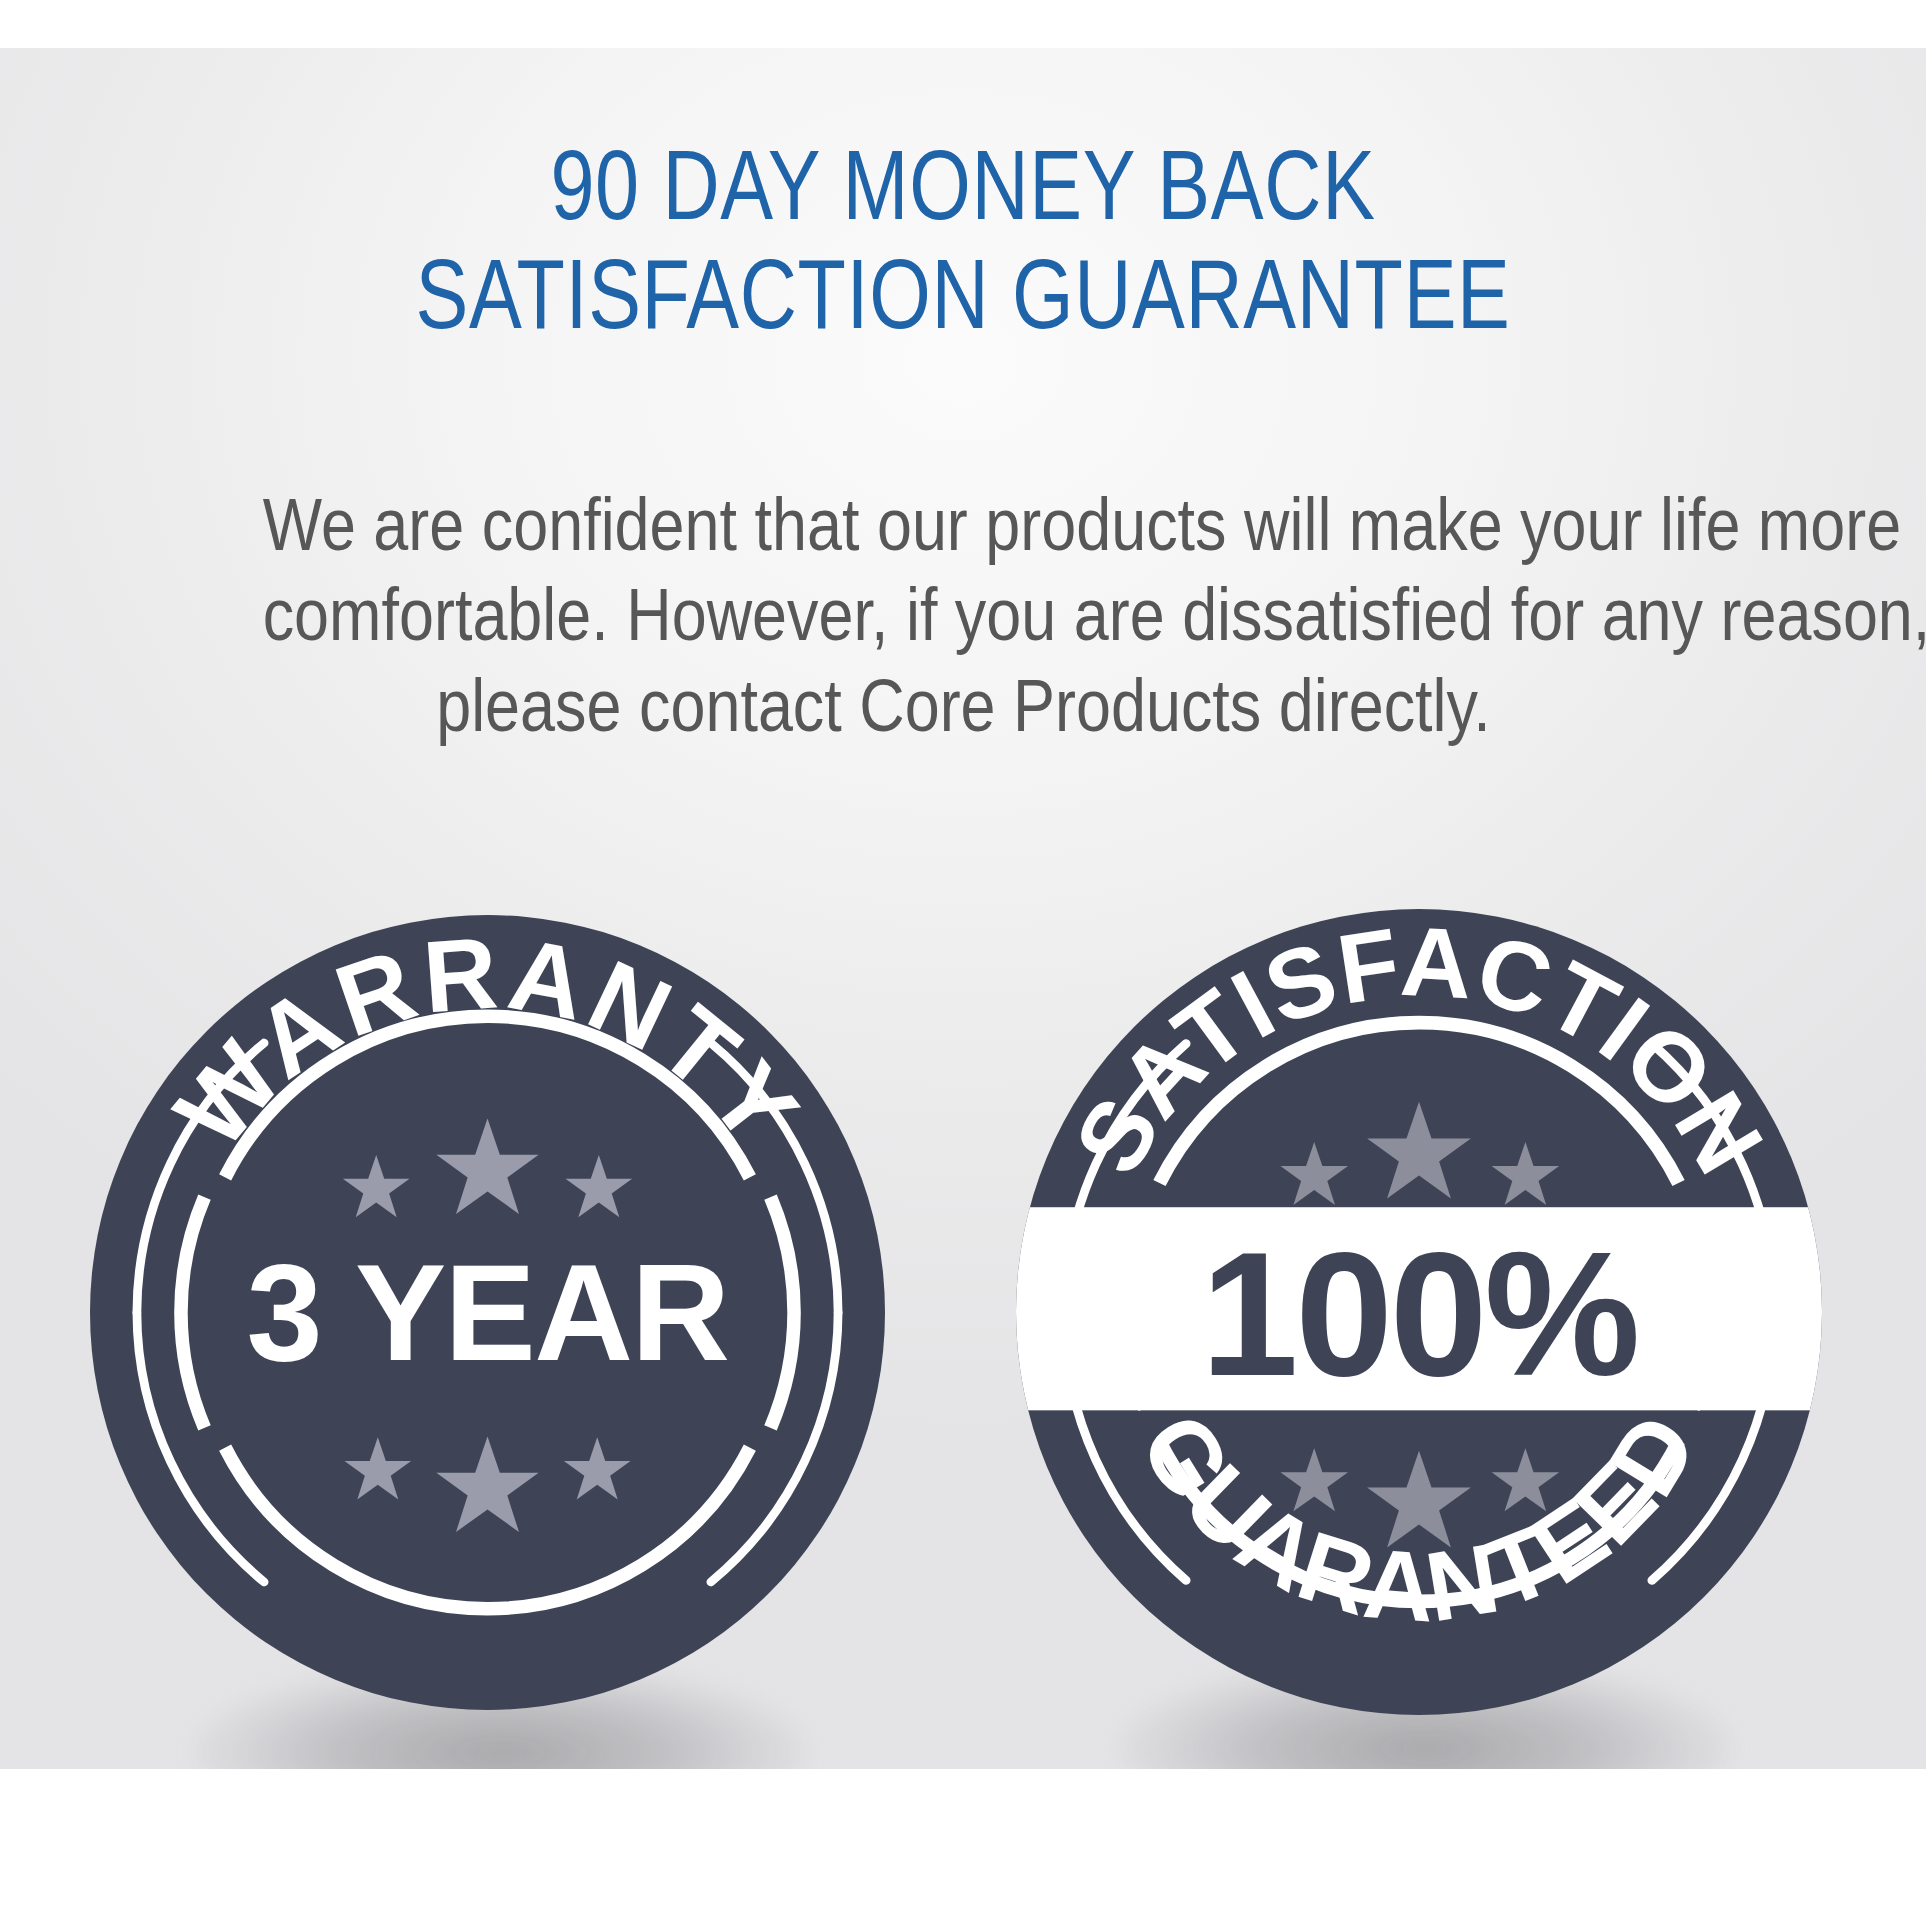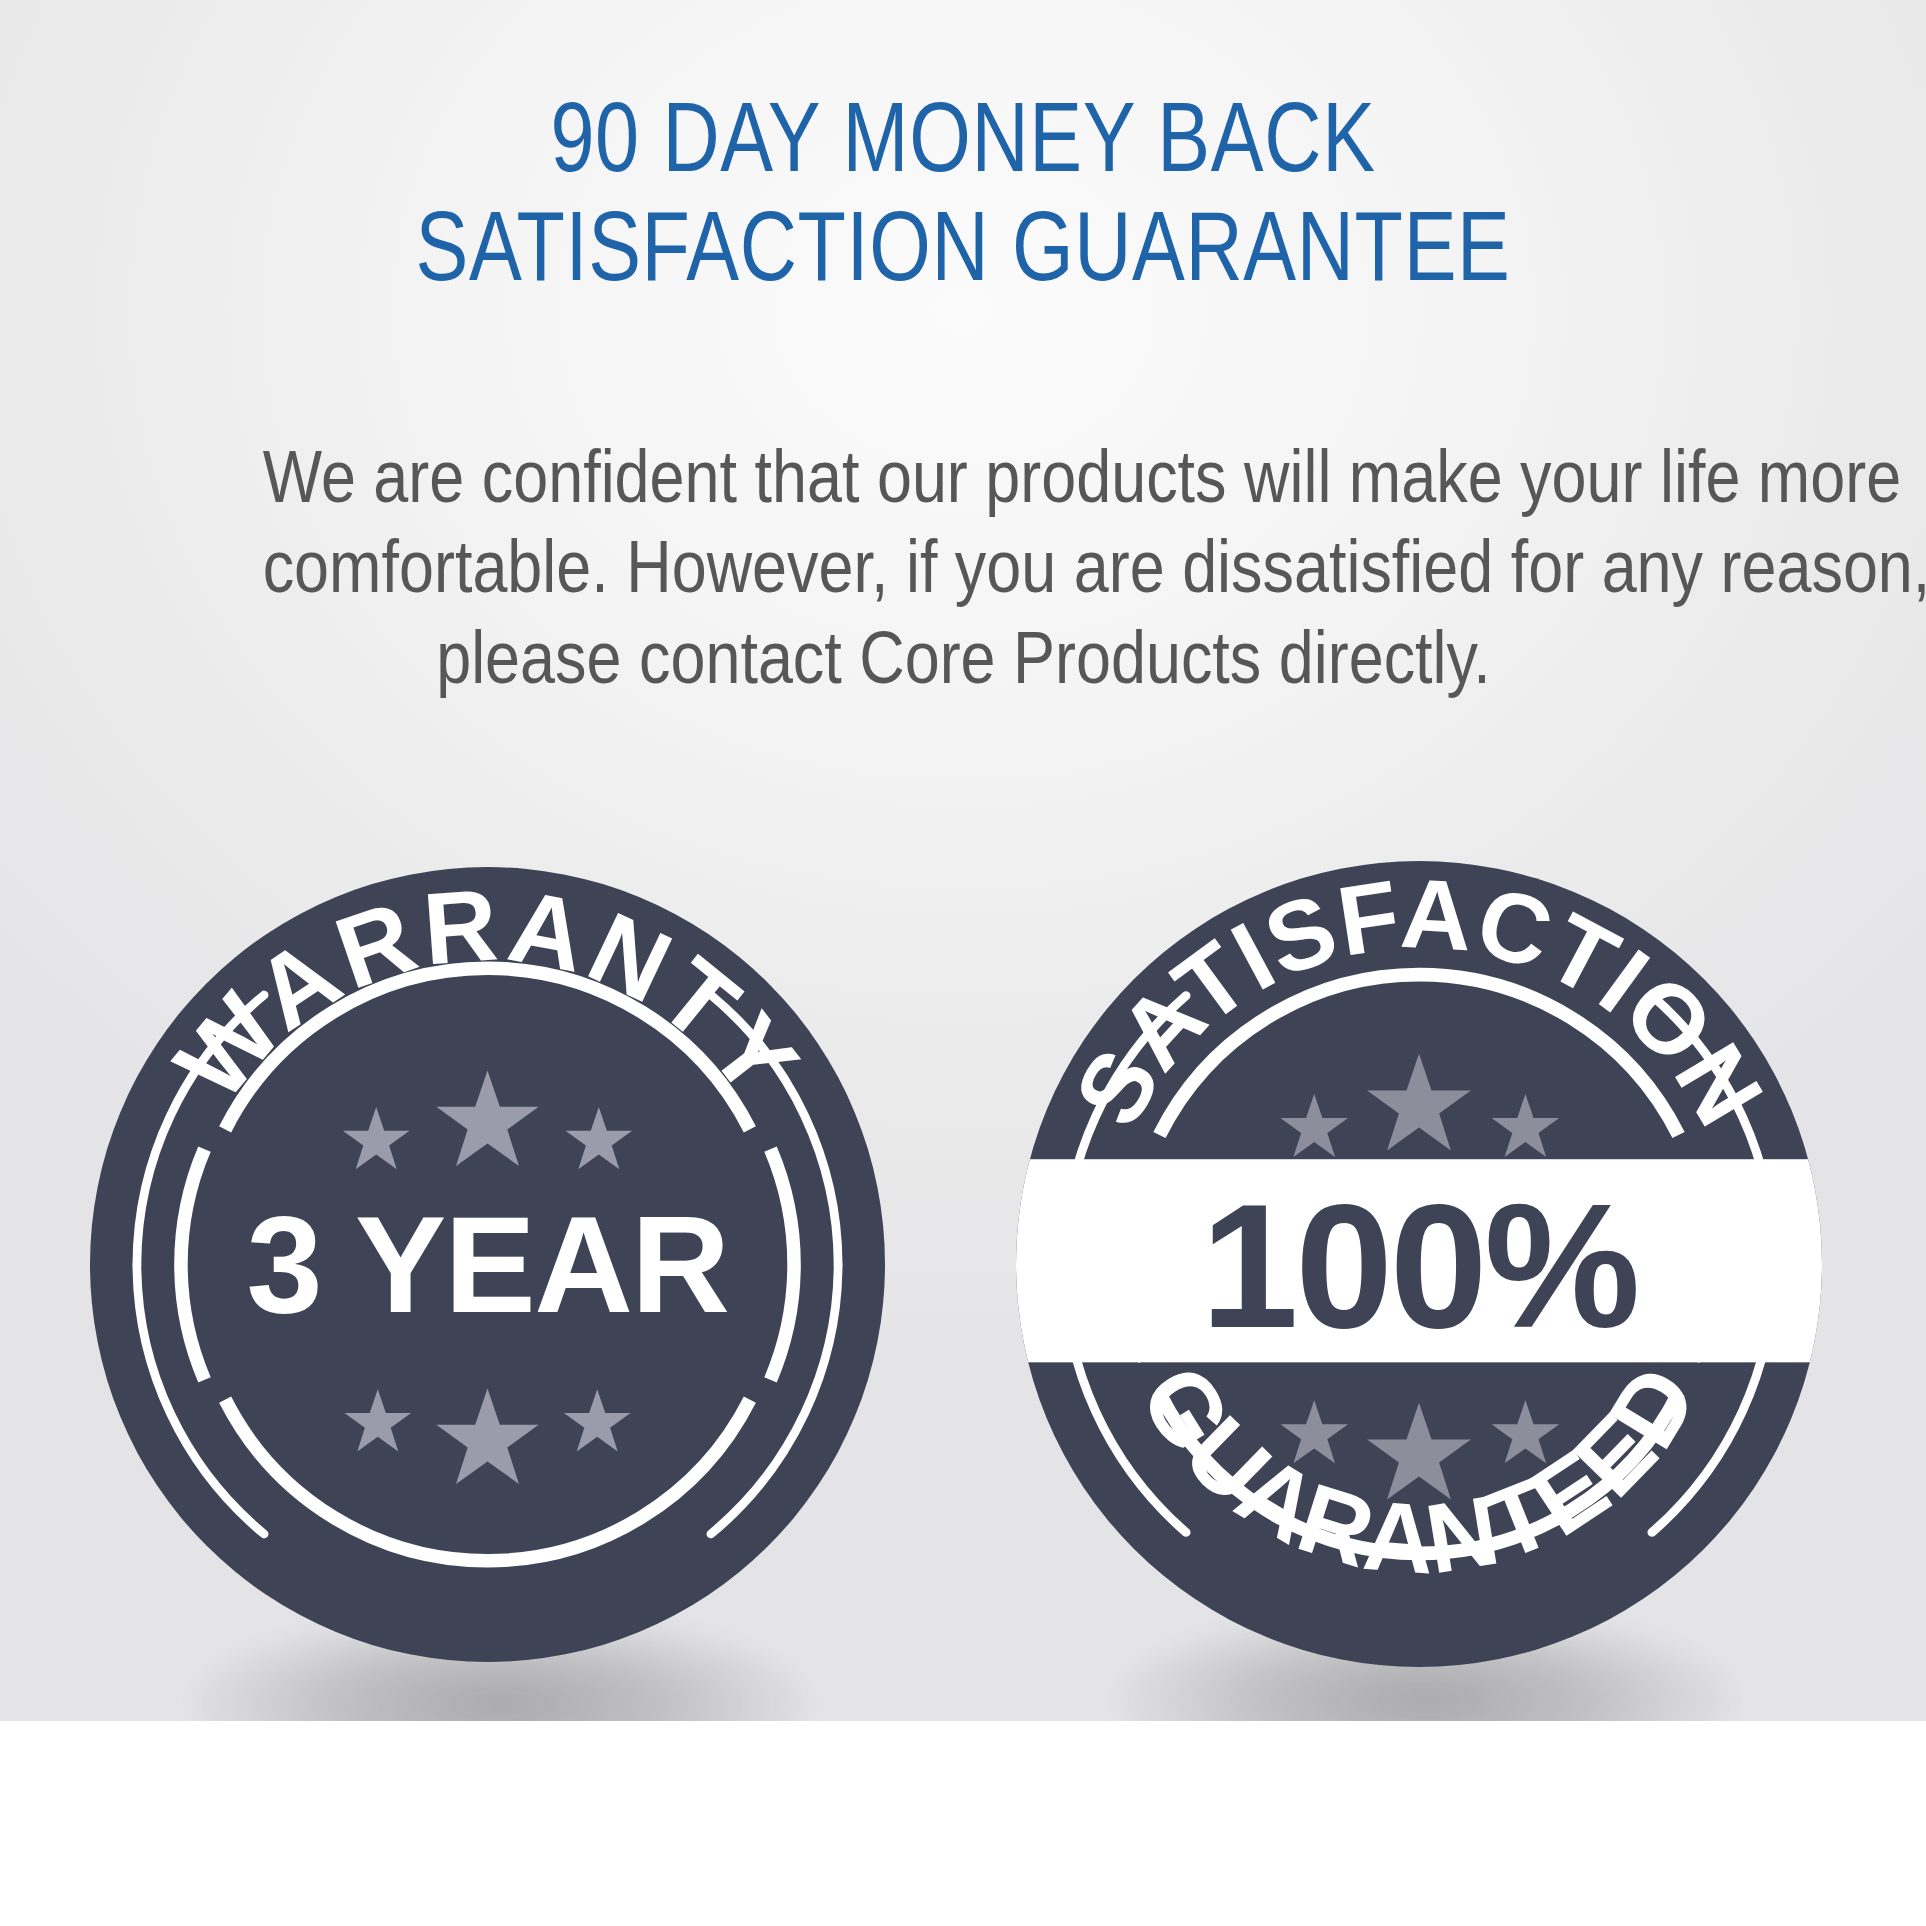--- a/index.html
+++ b/index.html
@@ -10,20 +10,21 @@
     background:#ffffff;
     overflow:hidden;
   }
   #page{
     position:relative;
     width:1926px;height:1721px;
     background:
       radial-gradient(ellipse 1310px 1079px at 50% 18%, #fbfbfb 0%, #f4f4f5 38%, #ebebec 68%, #e4e4e6 100%),
       linear-gradient(160deg,#fafafa 0%,#eeeeef 45%,#e6e6e8 75%,#e2e2e5 100%);
     overflow:hidden;
+    margin-top:48px;
   }
   
   .headline{
     position:absolute;
     left:0; top:83px; width:1926px;
     text-align:center;
     color:#1f63a8;
     font-size:99px;
     line-height:1.10;
     font-weight:400;

